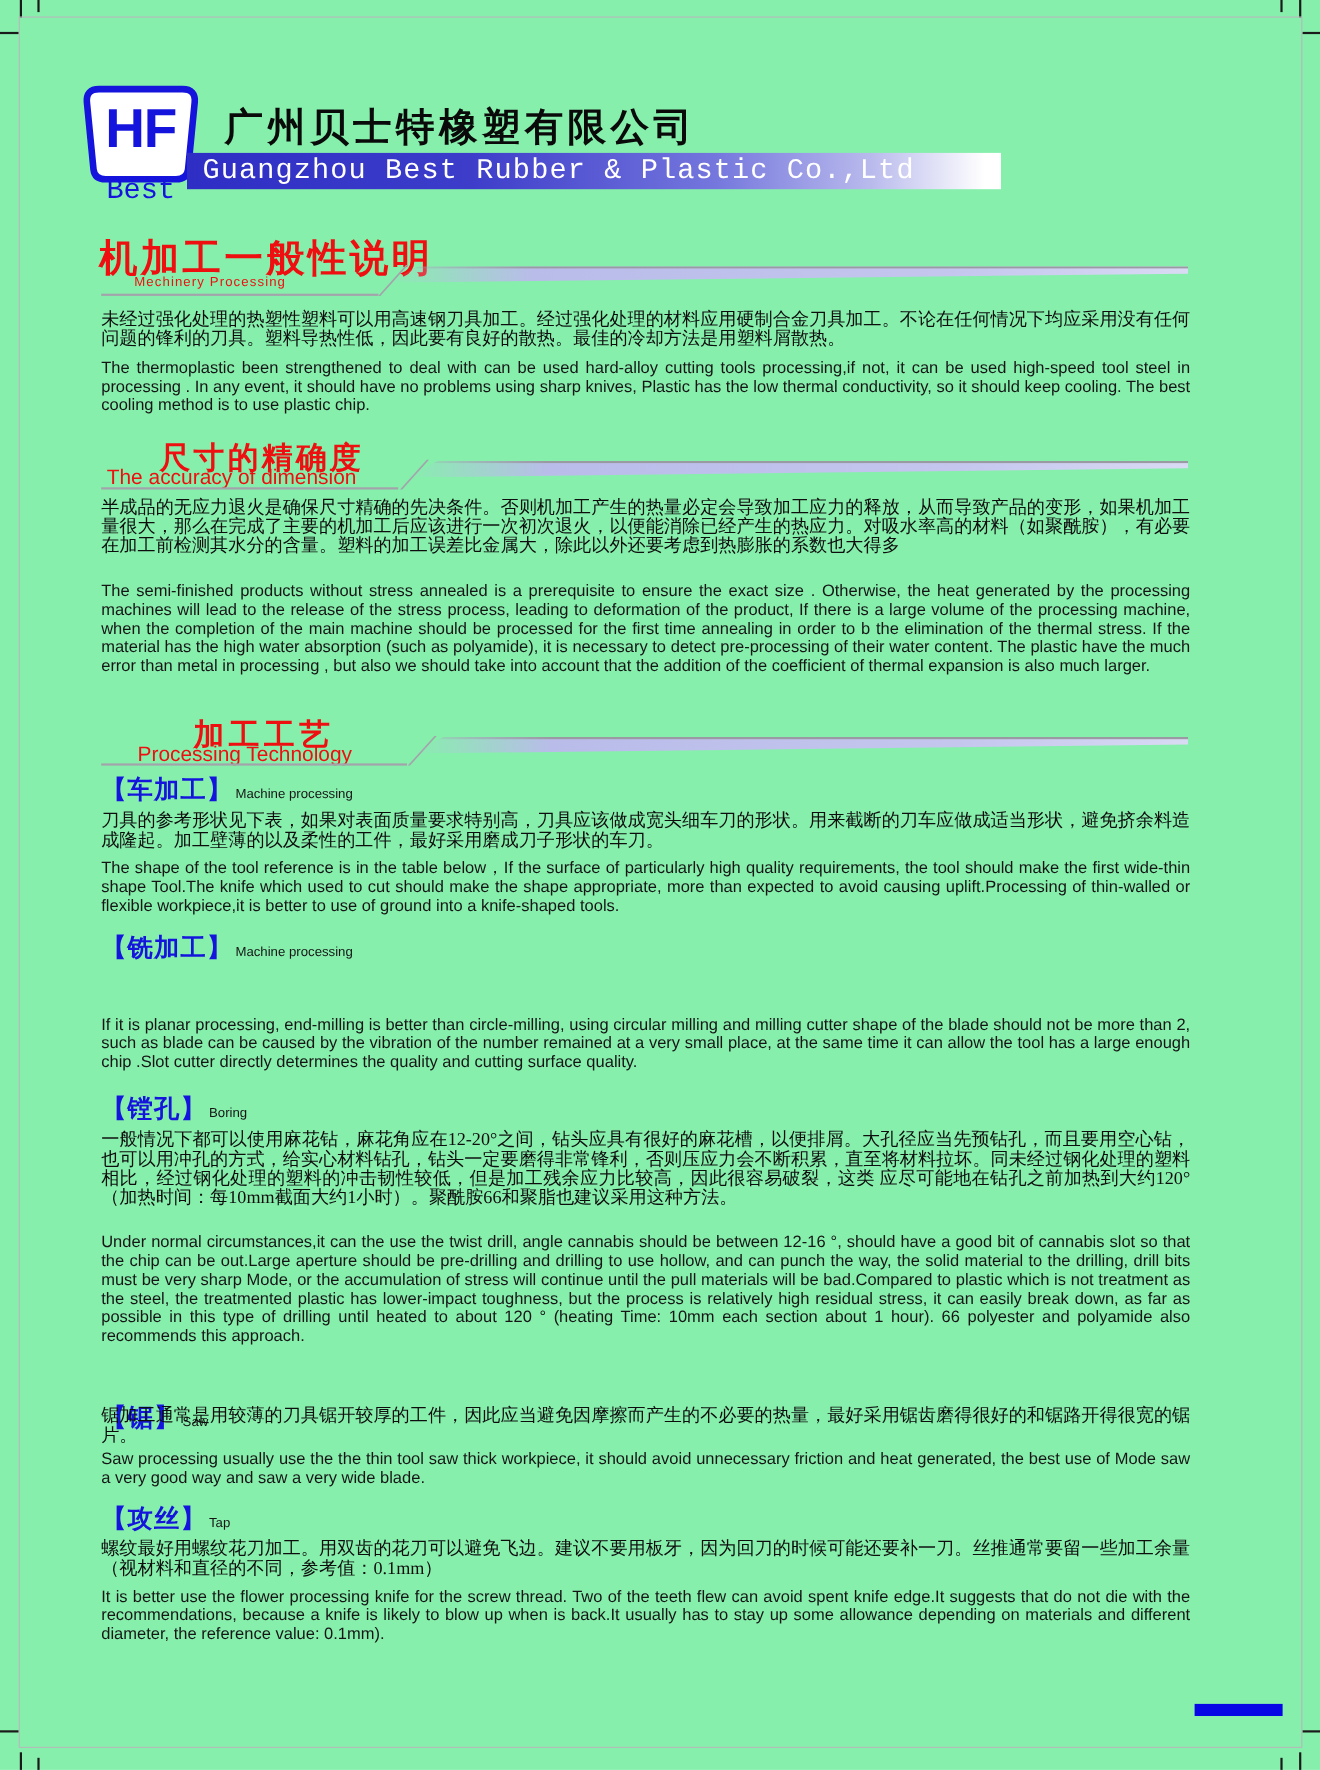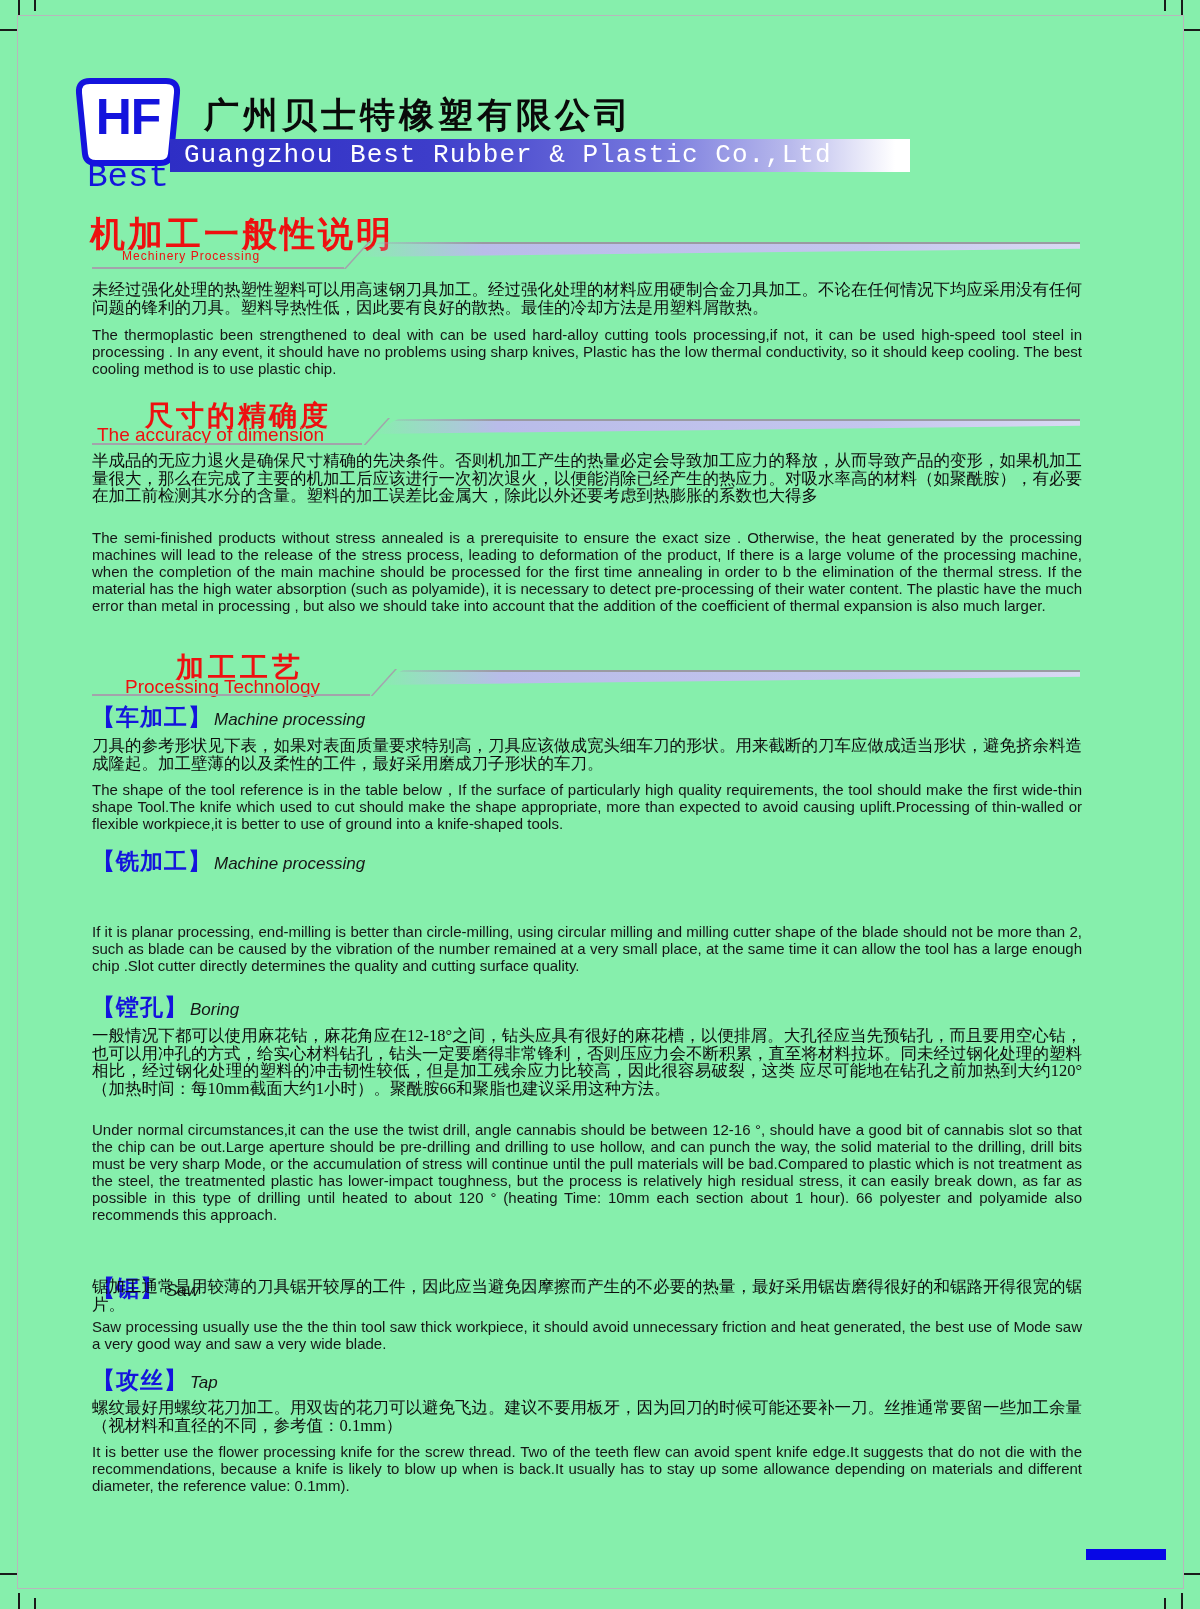--- a/index.html
+++ b/index.html
@@ -8,21 +8,21 @@
   
   .mark{position:absolute;background:#1a1a1a;}
   .frame{position:absolute;left:17px;top:15px;width:1165px;height:1572px;
          border:1px solid #b7b7bb;}
   
   .logo-svg{position:absolute;left:74px;top:77px;}
   .logo-hf{position:absolute;left:74px;top:88px;width:108px;text-align:center;
            font-size:50px;font-weight:bold;color:#1414dd;letter-spacing:-1px;}
   .logo-best{position:absolute;left:70px;top:158px;width:116px;text-align:center;
              font-family:"Liberation Mono","DejaVu Sans Mono",monospace;
-             font-size:34px;color:#1414dd;}
+             font-size:26px;color:#1414dd;}
   .company-cn{position:absolute;left:204px;top:92px;font-size:35px;font-weight:bold;
               letter-spacing:4px;color:#0a0a0a;}
   .company-bar{position:absolute;left:170px;top:139px;width:740px;height:33px;
                background:linear-gradient(90deg,#2e2ec5 0%,#3d3dca 35%,#7577dd 65%,#b9baec 84%,#ffffff 98%);}
   .company-bar span{display:block;padding-left:14px;line-height:33px;color:#ffffff;
                font-family:"Liberation Mono","DejaVu Sans Mono",monospace;
                font-size:26px;letter-spacing:1px;white-space:nowrap;}
   
   .sec-title{position:absolute;color:#ee1010;font-weight:bold;white-space:nowrap;}
   .sec-sub{position:absolute;color:#ee1010;white-space:nowrap;}
@@ -44,21 +44,21 @@
           background:linear-gradient(90deg,rgba(185,188,233,0) 0,#b9bce9 18%,#c4c6ee 70%,#d9daf3 100%);
           clip-path:polygon(28px 0,100% 0,100% 45%,0 100%);}
   .ribbon::before{content:"";position:absolute;left:0;right:0;top:0;height:2px;
           background:linear-gradient(90deg,rgba(154,154,162,0),#9a9aa2 18%,#9a9aa2);}
   .r1{left:352px;top:242px;width:728px;}
   .r2{left:370px;top:419px;width:710px;}
   .r3{left:375px;top:670px;width:705px;}
   
   .sub-head{position:absolute;left:92px;white-space:nowrap;}
   .sub-cn{font-size:23px;font-weight:bold;color:#1414dd;letter-spacing:1px;}
-  .sub-en{font-size:17px;color:#151515;margin-left:2px;font-style:italic;}
+  .sub-en{font-size:12px;color:#151515;margin-left:2px;}
   .sh1{top:702px;} .sh2{top:846px;} .sh3{top:992px;} .sh4{top:1273px;} .sh5{top:1365px;}
   
   .para{position:absolute;left:92px;width:990px;margin:0;text-align:justify;}
   .cn{font-family:"Liberation Serif","DejaVu Serif",serif;font-size:16.5px;line-height:17.5px;color:#0d0d0d;}
   .en{font-size:15px;line-height:17px;color:#151515;}
   .p-s1cn{top:281px;} .p-s1en{top:326px;}
   .p-s2cn{top:452px;} .p-s2en{top:529px;}
   .p-b1cn{top:737px;} .p-b1en{top:781px;}
   .p-b2cn{top:881px;} .p-b2en{top:923px;}
   .p-b3cn{top:1027px;} .p-b3en{top:1121px;}
@@ -126,21 +126,21 @@
   <p class="para en p-b1en">The shape of the tool reference is in the table below，If the surface of particularly high quality requirements, the tool should make the first wide-thin shape Tool.The knife which used to cut  should make the shape appropriate, more than expected to avoid causing uplift.Processing of thin-walled  or flexible workpiece,it is better to  use of ground into a knife-shaped tools.</p>
 
   <div class="sub-head sh2">
     <span class="sub-cn">【铣加工】</span><span class="sub-en">Machine processing</span>
   </div>
   <p class="para en p-b2en">If it is planar processing, end-milling  is better than circle-milling, using circular milling and milling cutter shape of the blade should not be more than 2, such as blade can be caused by the vibration of the number remained at a very small place, at the same time it can allow the tool has a large enough chip .Slot cutter directly determines the quality and cutting surface quality.</p>
 
   <div class="sub-head sh3">
     <span class="sub-cn">【镗孔】</span><span class="sub-en">Boring</span>
   </div>
-  <p class="para cn p-b3cn">一般情况下都可以使用麻花钻，麻花角应在12-18°之间，钻头应具有很好的麻花槽，以便排屑。大孔径应当先预钻孔，而且要用空心钻，也可以用冲孔的方式，给实心材料钻孔，钻头一定要磨得非常锋利，否则压应力会不断积累，直至将材料拉坏。同未经过钢化处理的塑料相比，经过钢化处理的塑料的冲击韧性较低，但是加工残余应力比较高，因此很容易破裂，这类 应尽可能地在钻孔之前加热到大约120°（加热时间：每10mm截面大约1小时）。聚酰胺66和聚脂也建议采用这种方法。</p>
+  <p class="para cn p-b3cn">一般情况下都可以使用麻花钻，麻花角应在12-20°之间，钻头应具有很好的麻花槽，以便排屑。大孔径应当先预钻孔，而且要用空心钻，也可以用冲孔的方式，给实心材料钻孔，钻头一定要磨得非常锋利，否则压应力会不断积累，直至将材料拉坏。同未经过钢化处理的塑料相比，经过钢化处理的塑料的冲击韧性较低，但是加工残余应力比较高，因此很容易破裂，这类 应尽可能地在钻孔之前加热到大约120°（加热时间：每10mm截面大约1小时）。聚酰胺66和聚脂也建议采用这种方法。</p>
   <p class="para en p-b3en">Under normal circumstances,it  can the use the twist drill, angle cannabis should be between 12-16 °, should have a good bit of cannabis slot so that the chip can be out.Large aperture should be pre-drilling and drilling to use hollow, and can punch the way, the solid material to the drilling, drill bits must be very sharp Mode, or the accumulation of stress will continue until the pull materials will be bad.Compared to plastic which is not treatment as the steel,  the treatmented  plastic has lower-impact toughness, but the process is relatively high residual stress, it can easily break down, as far as possible in this type of drilling until heated to about 120 ° (heating Time: 10mm each section about 1 hour). 66 polyester and polyamide also recommends this approach.</p>
 
   <div class="sub-head sh4">
     <span class="sub-cn">【锯】</span><span class="sub-en">Saw</span>
   </div>
   <p class="para cn p-b4cn">锯加工通常是用较薄的刀具锯开较厚的工件，因此应当避免因摩擦而产生的不必要的热量，最好采用锯齿磨得很好的和锯路开得很宽的锯片。</p>
   <p class="para en p-b4en">Saw processing usually use the the thin tool saw thick workpiece, it should avoid unnecessary friction and heat generated, the best use of Mode saw a very good way and saw a very wide blade.</p>
 
   <div class="sub-head sh5">
     <span class="sub-cn">【攻丝】</span><span class="sub-en">Tap</span>

